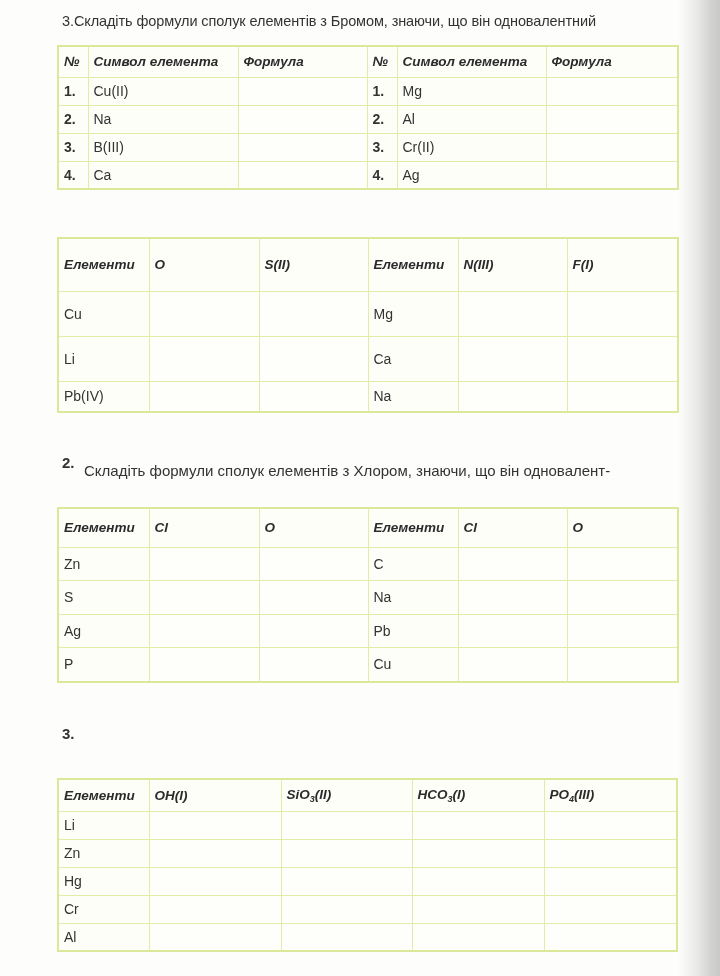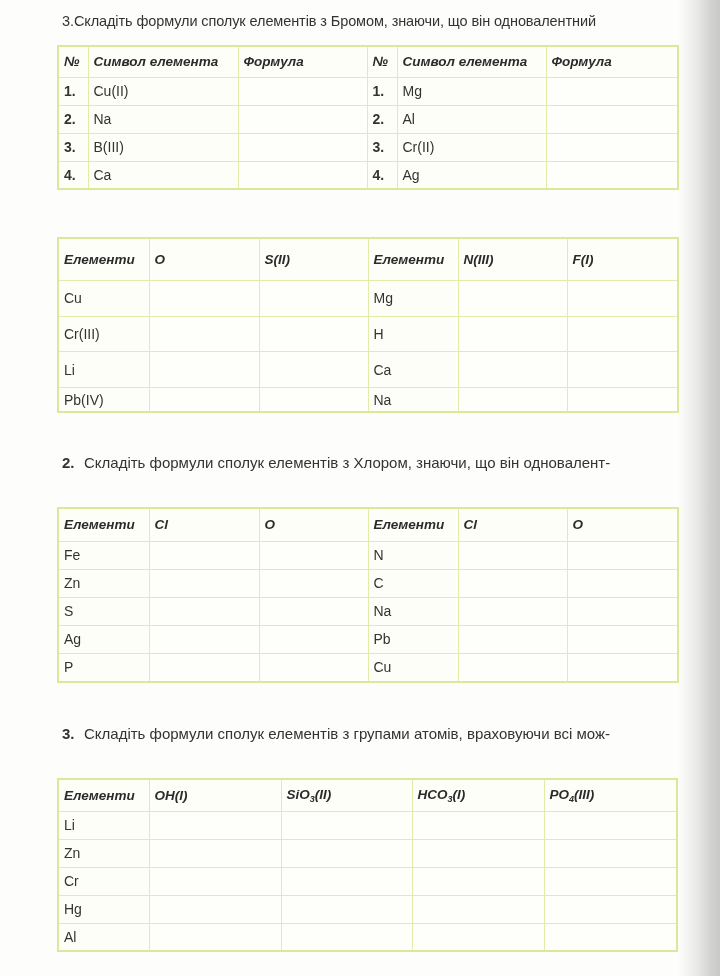--- a/index.html
+++ b/index.html
@@ -14,21 +14,21 @@
     background:linear-gradient(to right, rgba(253,253,251,0) 0%, #e9e9e7 45%, #d4d4d2 75%, #c9c9c7 100%);
   }
   .task-title {
     position:absolute; left:62px; top:13px; font-size:14.5px; color:#333;
     letter-spacing:-0.1px; white-space:nowrap;
   }
   .task {
     position:absolute; left:62px; font-size:15px; color:#333; line-height:23px;
   }
   .task .num { font-weight:bold; position:absolute; left:0; top:0; }
-  .task .text { padding-left:22px; display:block; width:600px; }
+  .task .text { padding-left:22px; display:block; width:600px;margin-top:8px; }
   table.grid {
     position:absolute; border-collapse:collapse;
     border:2px solid #dbe89a;
     background:#fefef9;
     table-layout:fixed;
   }
   table.grid td, table.grid th {
     border:1.5px solid #e2eca8;
     padding:0 5px; font-size:14px; text-align:left; vertical-align:middle;
     color:#333; white-space:nowrap; overflow:hidden;
@@ -120,28 +120,20 @@
   </tr>
   <tr style="height:28px">
     <td>Cu</td>
     <td class="cell"></td>
     <td class="cell"></td>
     <td>Mg</td>
     <td class="cell"></td>
     <td class="cell"></td>
   </tr>
   <tr style="height:28px">
-    <td>Cr(III)</td>
-    <td class="cell"></td>
-    <td class="cell"></td>
-    <td>H</td>
-    <td class="cell"></td>
-    <td class="cell"></td>
-  </tr>
-  <tr style="height:28px">
     <td>Li</td>
     <td class="cell"></td>
     <td class="cell"></td>
     <td>Ca</td>
     <td class="cell"></td>
     <td class="cell"></td>
   </tr>
   <tr style="height:19px">
     <td>Pb(IV)</td>
     <td class="cell"></td>
@@ -170,28 +162,20 @@
   <tbody>
       <tr style="height:33px">
     <th>Елементи</th>
     <th>Cl</th>
     <th>O</th>
     <th>Елементи</th>
     <th>Cl</th>
     <th>O</th>
   </tr>
   <tr style="height:28px">
-    <td>Fe</td>
-    <td class="cell"></td>
-    <td class="cell"></td>
-    <td>N</td>
-    <td class="cell"></td>
-    <td class="cell"></td>
-  </tr>
-  <tr style="height:28px">
     <td>Zn</td>
     <td class="cell"></td>
     <td class="cell"></td>
     <td>C</td>
     <td class="cell"></td>
     <td class="cell"></td>
   </tr>
   <tr style="height:28px">
     <td>S</td>
     <td class="cell"></td>
@@ -214,21 +198,20 @@
     <td class="cell"></td>
     <td>Cu</td>
     <td class="cell"></td>
     <td class="cell"></td>
   </tr>
 </tbody>
   </table>
 
 <div class="task" style="top:722px;">
   <span class="num">3.</span>
-  <span class="text">Складіть формули сполук елементів з групами атомів, враховуючи всі мож-</span>
 </div>
 
 <table class="grid" style="left:57px; top:778px; width:619px; height:174px;">
   <colgroup>
     <col style="width:91px">
       <col style="width:132px">
       <col style="width:131px">
     <col style="width:132px">
       <col style="width:133px">
   </colgroup>
@@ -248,34 +231,34 @@
     <td class="cell"></td>
   </tr>
   <tr style="height:28px">
     <td>Zn</td>
     <td class="cell"></td>
     <td class="cell"></td>
     <td class="cell"></td>
     <td class="cell"></td>
   </tr>
   <tr style="height:28px">
+    <td>Hg</td>
+    <td class="cell"></td>
+    <td class="cell"></td>
+    <td class="cell"></td>
+    <td class="cell"></td>
+  </tr>
+  <tr style="height:28px">
     <td>Cr</td>
     <td class="cell"></td>
     <td class="cell"></td>
     <td class="cell"></td>
     <td class="cell"></td>
   </tr>
   <tr style="height:28px">
-    <td>Hg</td>
-    <td class="cell"></td>
-    <td class="cell"></td>
-    <td class="cell"></td>
-    <td class="cell"></td>
-  </tr>
-  <tr style="height:28px">
     <td>Al</td>
     <td class="cell"></td>
     <td class="cell"></td>
     <td class="cell"></td>
     <td class="cell"></td>
   </tr>
 </tbody>
   </table>
 
 </body></html>

